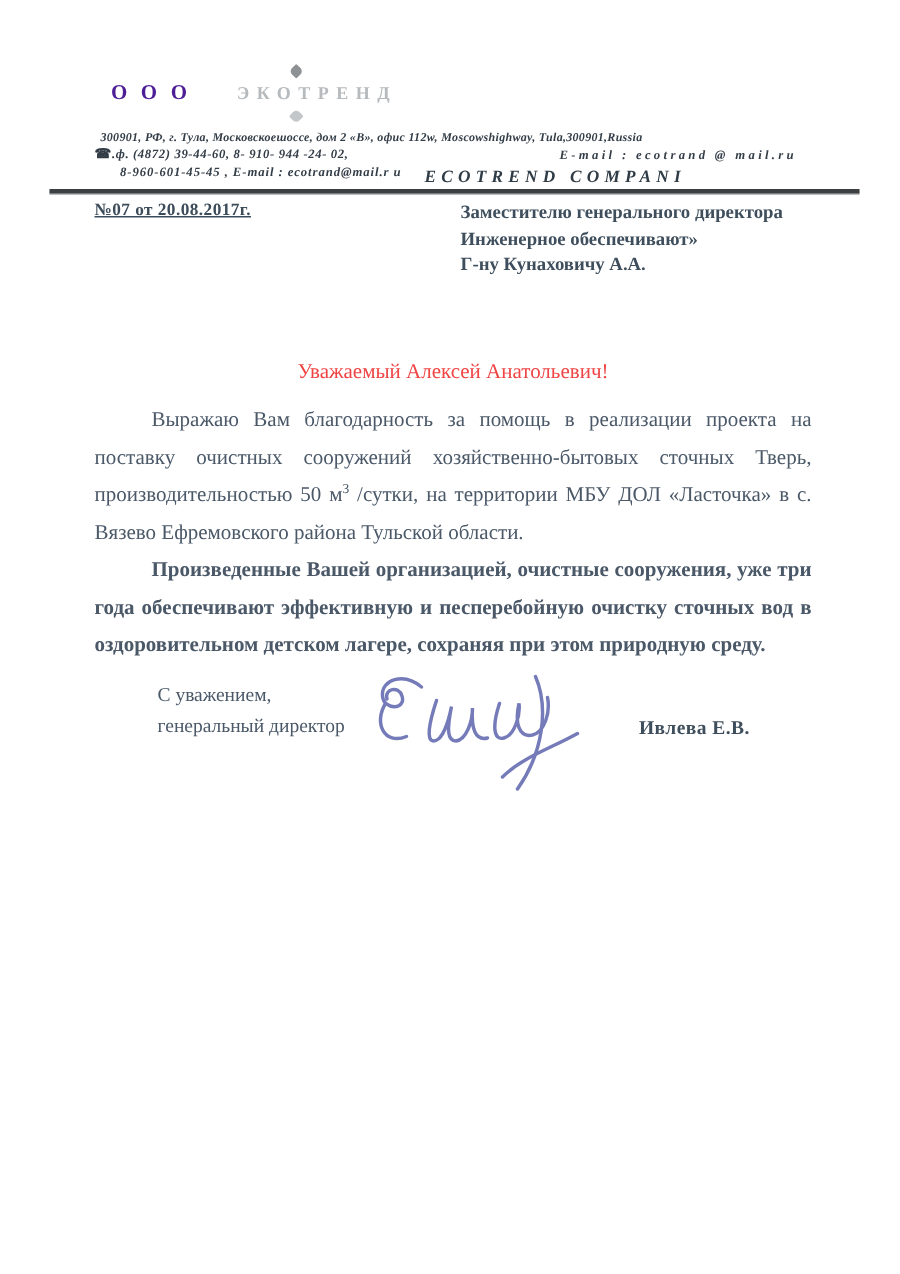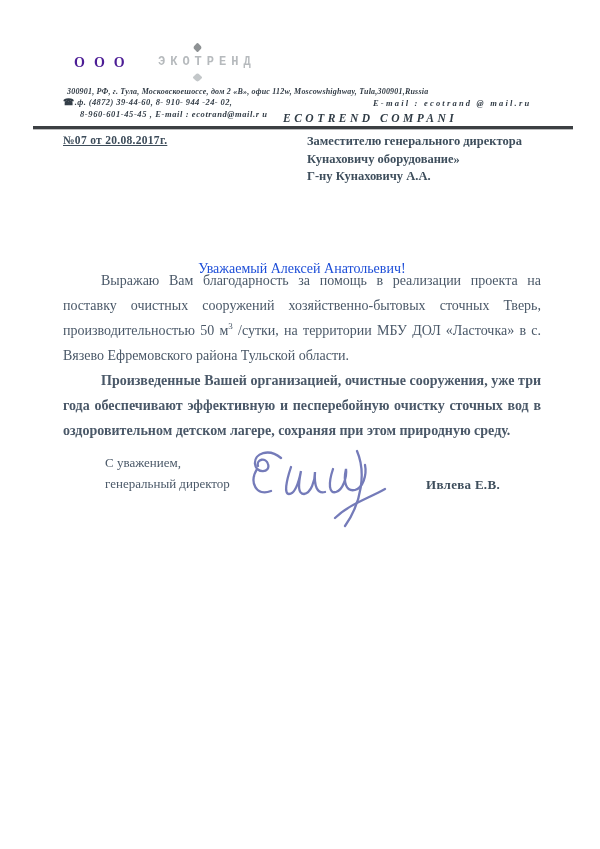--- a/index.html
+++ b/index.html
@@ -13,21 +13,21 @@
     overflow:hidden;
   }
   
   .logo-row{position:absolute;top:53px;left:74px;width:200px;height:20px;}
   .logo-ooo{
     position:absolute;left:0;top:2px;
     font-size:14px;letter-spacing:9px;color:#4c1d95;font-weight:bold;
   }
   .logo-name{
     position:absolute;left:84px;top:2px;
-    font-size:12px;letter-spacing:5px;color:#b6babd;font-weight:bold;font-family:Liberation Mono, monospace;
+    font-size:12px;letter-spacing:5px;color:#b6babd;font-weight:bold;
   }
   .logo-diamond{
     position:absolute;width:7px;height:7px;transform:rotate(45deg);
   }
   .logo-diamond.top{left:120px;top:-9px;background:#8e9294;border-radius:1px 3px 1px 3px;}
   .logo-diamond.bottom{left:120px;top:21px;background:#c3c7c9;border-radius:3px 1px 3px 1px;}
   .company-en{
     position:absolute;top:71px;left:283px;
     font-size:11.5px;font-weight:bold;font-style:italic;
     letter-spacing:3.5px;color:#2f3b45;white-space:nowrap;margin-top:41px;
@@ -58,21 +58,21 @@
     font-size:11.5px;font-weight:bold;color:#3d4c5a;
     text-decoration:underline;letter-spacing:.3px;
   }
   .addressee{
     position:absolute;top:133px;left:307px;width:250px;
     font-size:12.5px;font-weight:bold;color:#3e4e5c;line-height:17.5px;
   }
   
   .salutation{
     position:absolute;top:241px;left:63px;width:478px;
-    font-size:14px;text-align:center;color:#1d4ed8;margin-top:20px;
+    font-size:14px;text-align:center;color:#ef4444;
   }
   .para{position:absolute;left:63px;width:478px;font-size:14px;color:#4a5868;}
   .para.p1{top:268px;}
   .para.p2{top:368px;font-weight:bold;}
   .jline{display:block;text-align:justify;line-height:25px;height:25px;overflow:hidden;}
   .jline::after{content:"";display:inline-block;width:100%;height:0;}
   .lline{display:block;line-height:25px;height:25px;}
   .indent{text-indent:38px;}
   sup{font-size:9px;vertical-align:super;line-height:0;}
   
@@ -103,21 +103,21 @@
   </div>
 
   <div class="phone-row2">8-960-601-45-45 , E-mail : ecotrand@mail.r u</div>
 
   <div class="rule"></div>
 
   <div class="ref-number">№07 от 20.08.2017г.</div>
 
   <div class="addressee">
     <div>Заместителю генерального директора</div>
-    <div>Кунаховичу оборудование»</div>
+    <div>Инженерное обеспечивают»</div>
     <div>Г-ну Кунаховичу А.А.</div>
   </div>
 
   <div class="salutation">Уважаемый Алексей Анатольевич!</div>
 
   <div class="para p1">
     <span class="jline indent">Выражаю Вам благодарность за помощь в реализации проекта на</span>
     <span class="jline">поставку очистных сооружений хозяйственно-бытовых сточных Тверь,</span>
     <span class="jline"><span>производительностью 50 м</span><sup>3</sup><span> /сутки, на территории МБУ ДОЛ «Ласточка» в с.</span></span>
     <span class="lline">Вязево Ефремовского района Тульской области.</span>

